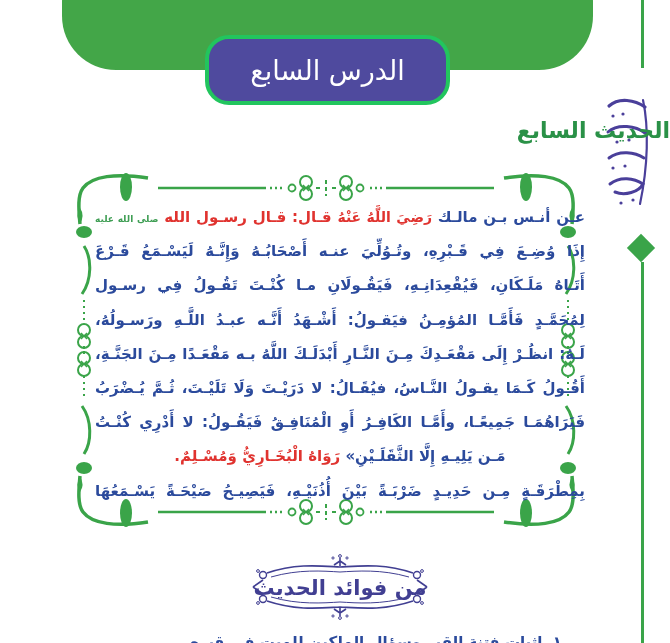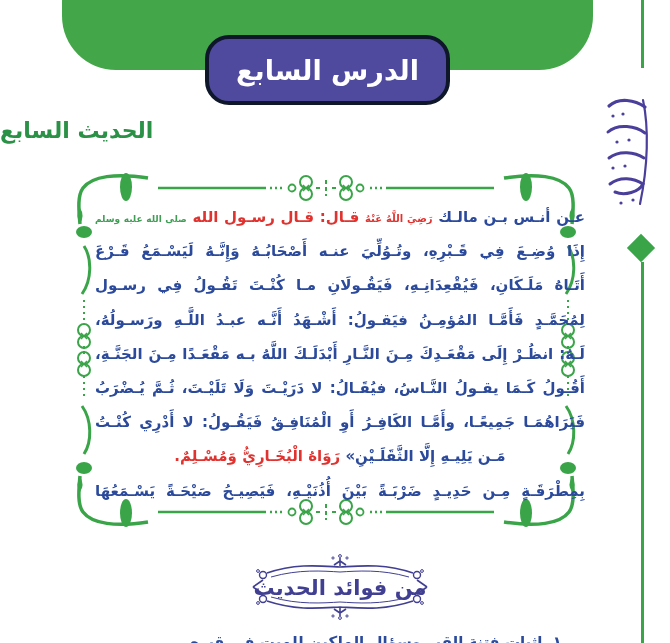--- a/index.html
+++ b/index.html
@@ -11,39 +11,39 @@
   .green-band{position:absolute; left:62px; top:-52px; width:531px; height:122px;
     background:var(--green,#43a648); border-radius:54px;}
   
   .rule-top{position:absolute; left:641px; top:0; width:3px; height:68px; background:var(--frame_green,#3aa449);}
   .rule-bottom{position:absolute; left:641px; top:262px; width:3px; height:381px; background:var(--frame_green,#3aa449);}
   .diamond{position:absolute; left:631px; top:238px; width:20px; height:20px;
     background:var(--frame_green,#3aa449); transform:rotate(45deg);}
   .calligraphy{position:absolute; left:603px; top:92px; width:46px; height:118px;}
   
   .lesson-btn{position:absolute; left:205px; top:35px; width:245px; height:70px; box-sizing:border-box;
-    background:var(--purple,#4f4a9e); border:4px solid #0f172a; border-radius:24px;
+    background:var(--purple,#4f4a9e); border:4px solid #22c55e; border-radius:24px;
     display:flex; align-items:center; justify-content:center;
-    color:#fff; font-size:27px; font-weight:bold;}
-  .subtitle{position:absolute; top:118px; left:0; width:670px; text-align:left;
+    color:#fff; font-size:27px; font-weight:normal;}
+  .subtitle{position:absolute; top:118px; left:0; width:670px; text-align:right;
     color:var(--subtitle_green,#2a9147); font-size:22px; font-weight:bold;}
   
   .frame{position:absolute; left:70px; top:172px; width:512px; height:356px;}
   .fs{stroke:var(--frame_green,#3aa449); fill:none;}
   .ff{fill:var(--frame_green,#3aa449); stroke:none;}
   
   .hadith{position:absolute; top:200px; right:85px; width:490px; direction:rtl;}
   .hline{height:34.2px; line-height:34.2px; font-size:15px; font-weight:bold;
     color:var(--text_blue,#2b4a9c); overflow:hidden;}
   .hline.just{text-align:justify;}
   .hline.just::after{content:""; display:inline-block; width:100%; height:0;}
   .hline.center{text-align:center;}
   .seg-blue{color:var(--text_blue,#2b4a9c);}
   .seg-red{color:var(--text_red,#e0332f);}
-  .seg-honorific{color:var(--text_red,#e0332f); font-size:10px;}
+  .seg-honorific{color:var(--text_red,#e0332f); font-size:14px;}
   .seg-saws{color:var(--saws_green,#3f9e54); font-size:9px;}
   
   .stamp{position:absolute; left:245px; top:554px; width:190px; height:66px;}
   .ss{stroke:var(--stamp_navy,#413f92); fill:none;}
   .stamp-label{position:absolute; left:0; top:22px; width:190px; text-align:center;
     color:var(--stamp_navy,#413f92); font-size:21px; font-weight:bold;}
   
   .partial-line{position:absolute; top:633px; right:108px; width:455px; direction:rtl;
     text-align:right; font-size:15px; font-weight:bold; line-height:19px;
     color:var(--text_blue,#2b4a9c); white-space:nowrap;}

